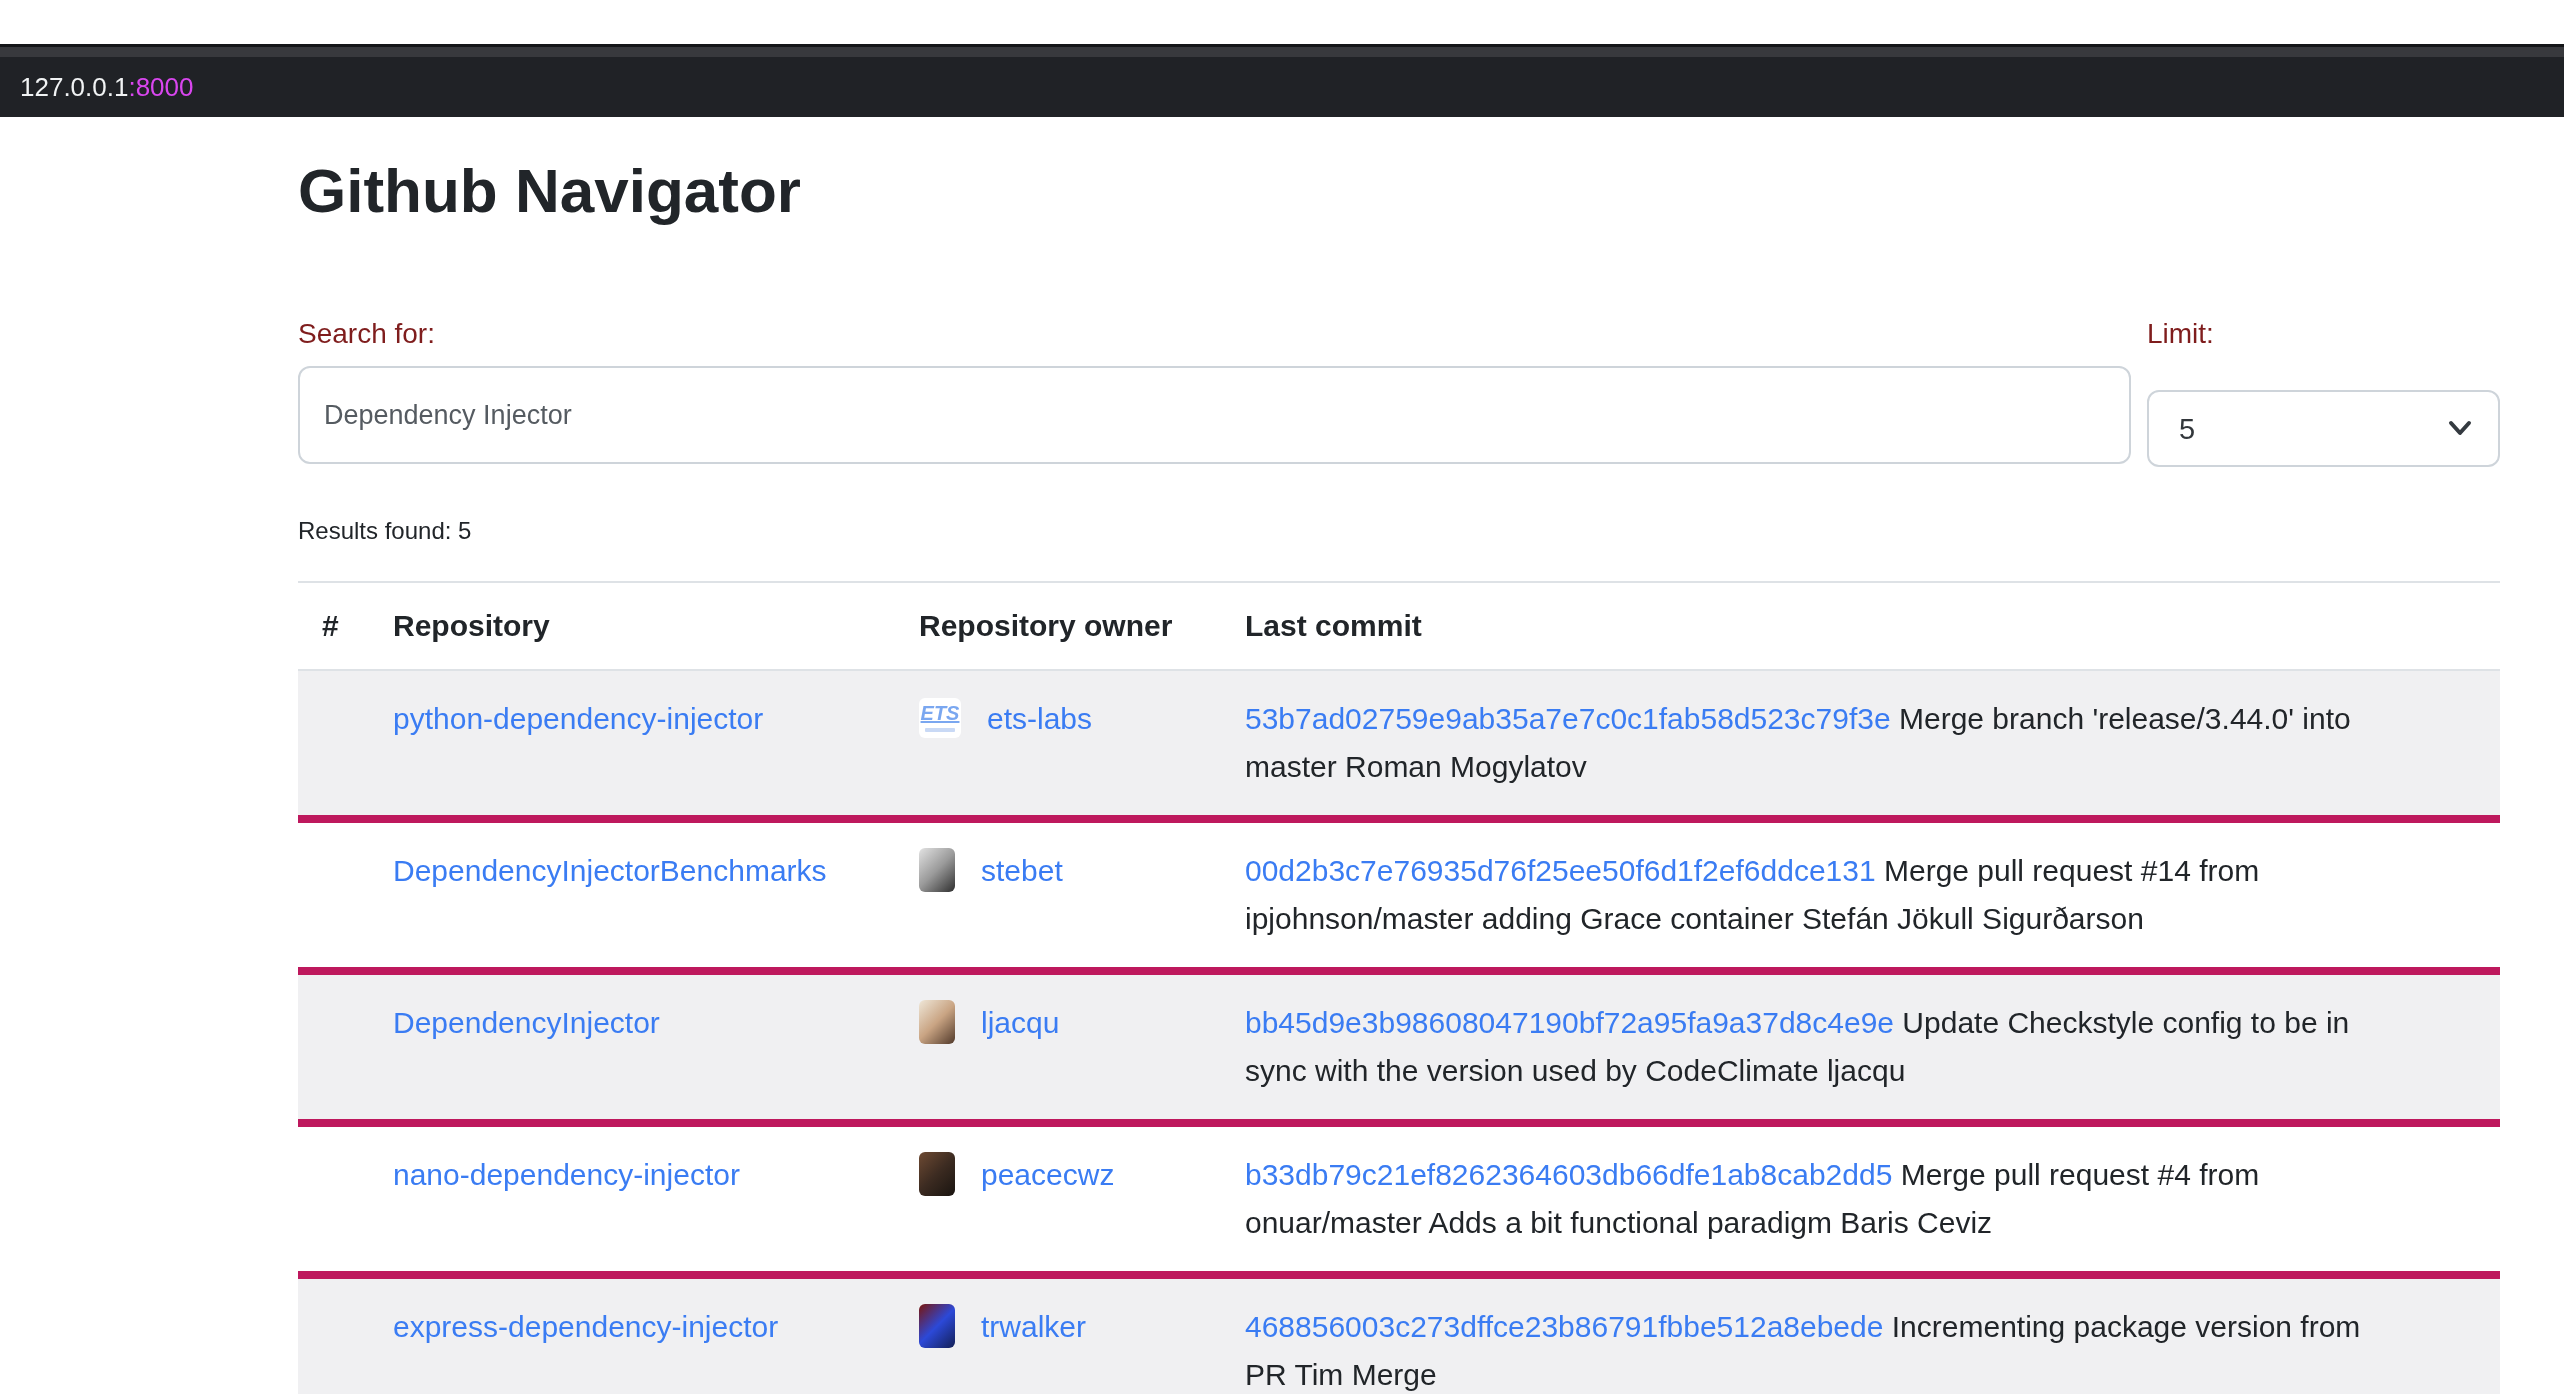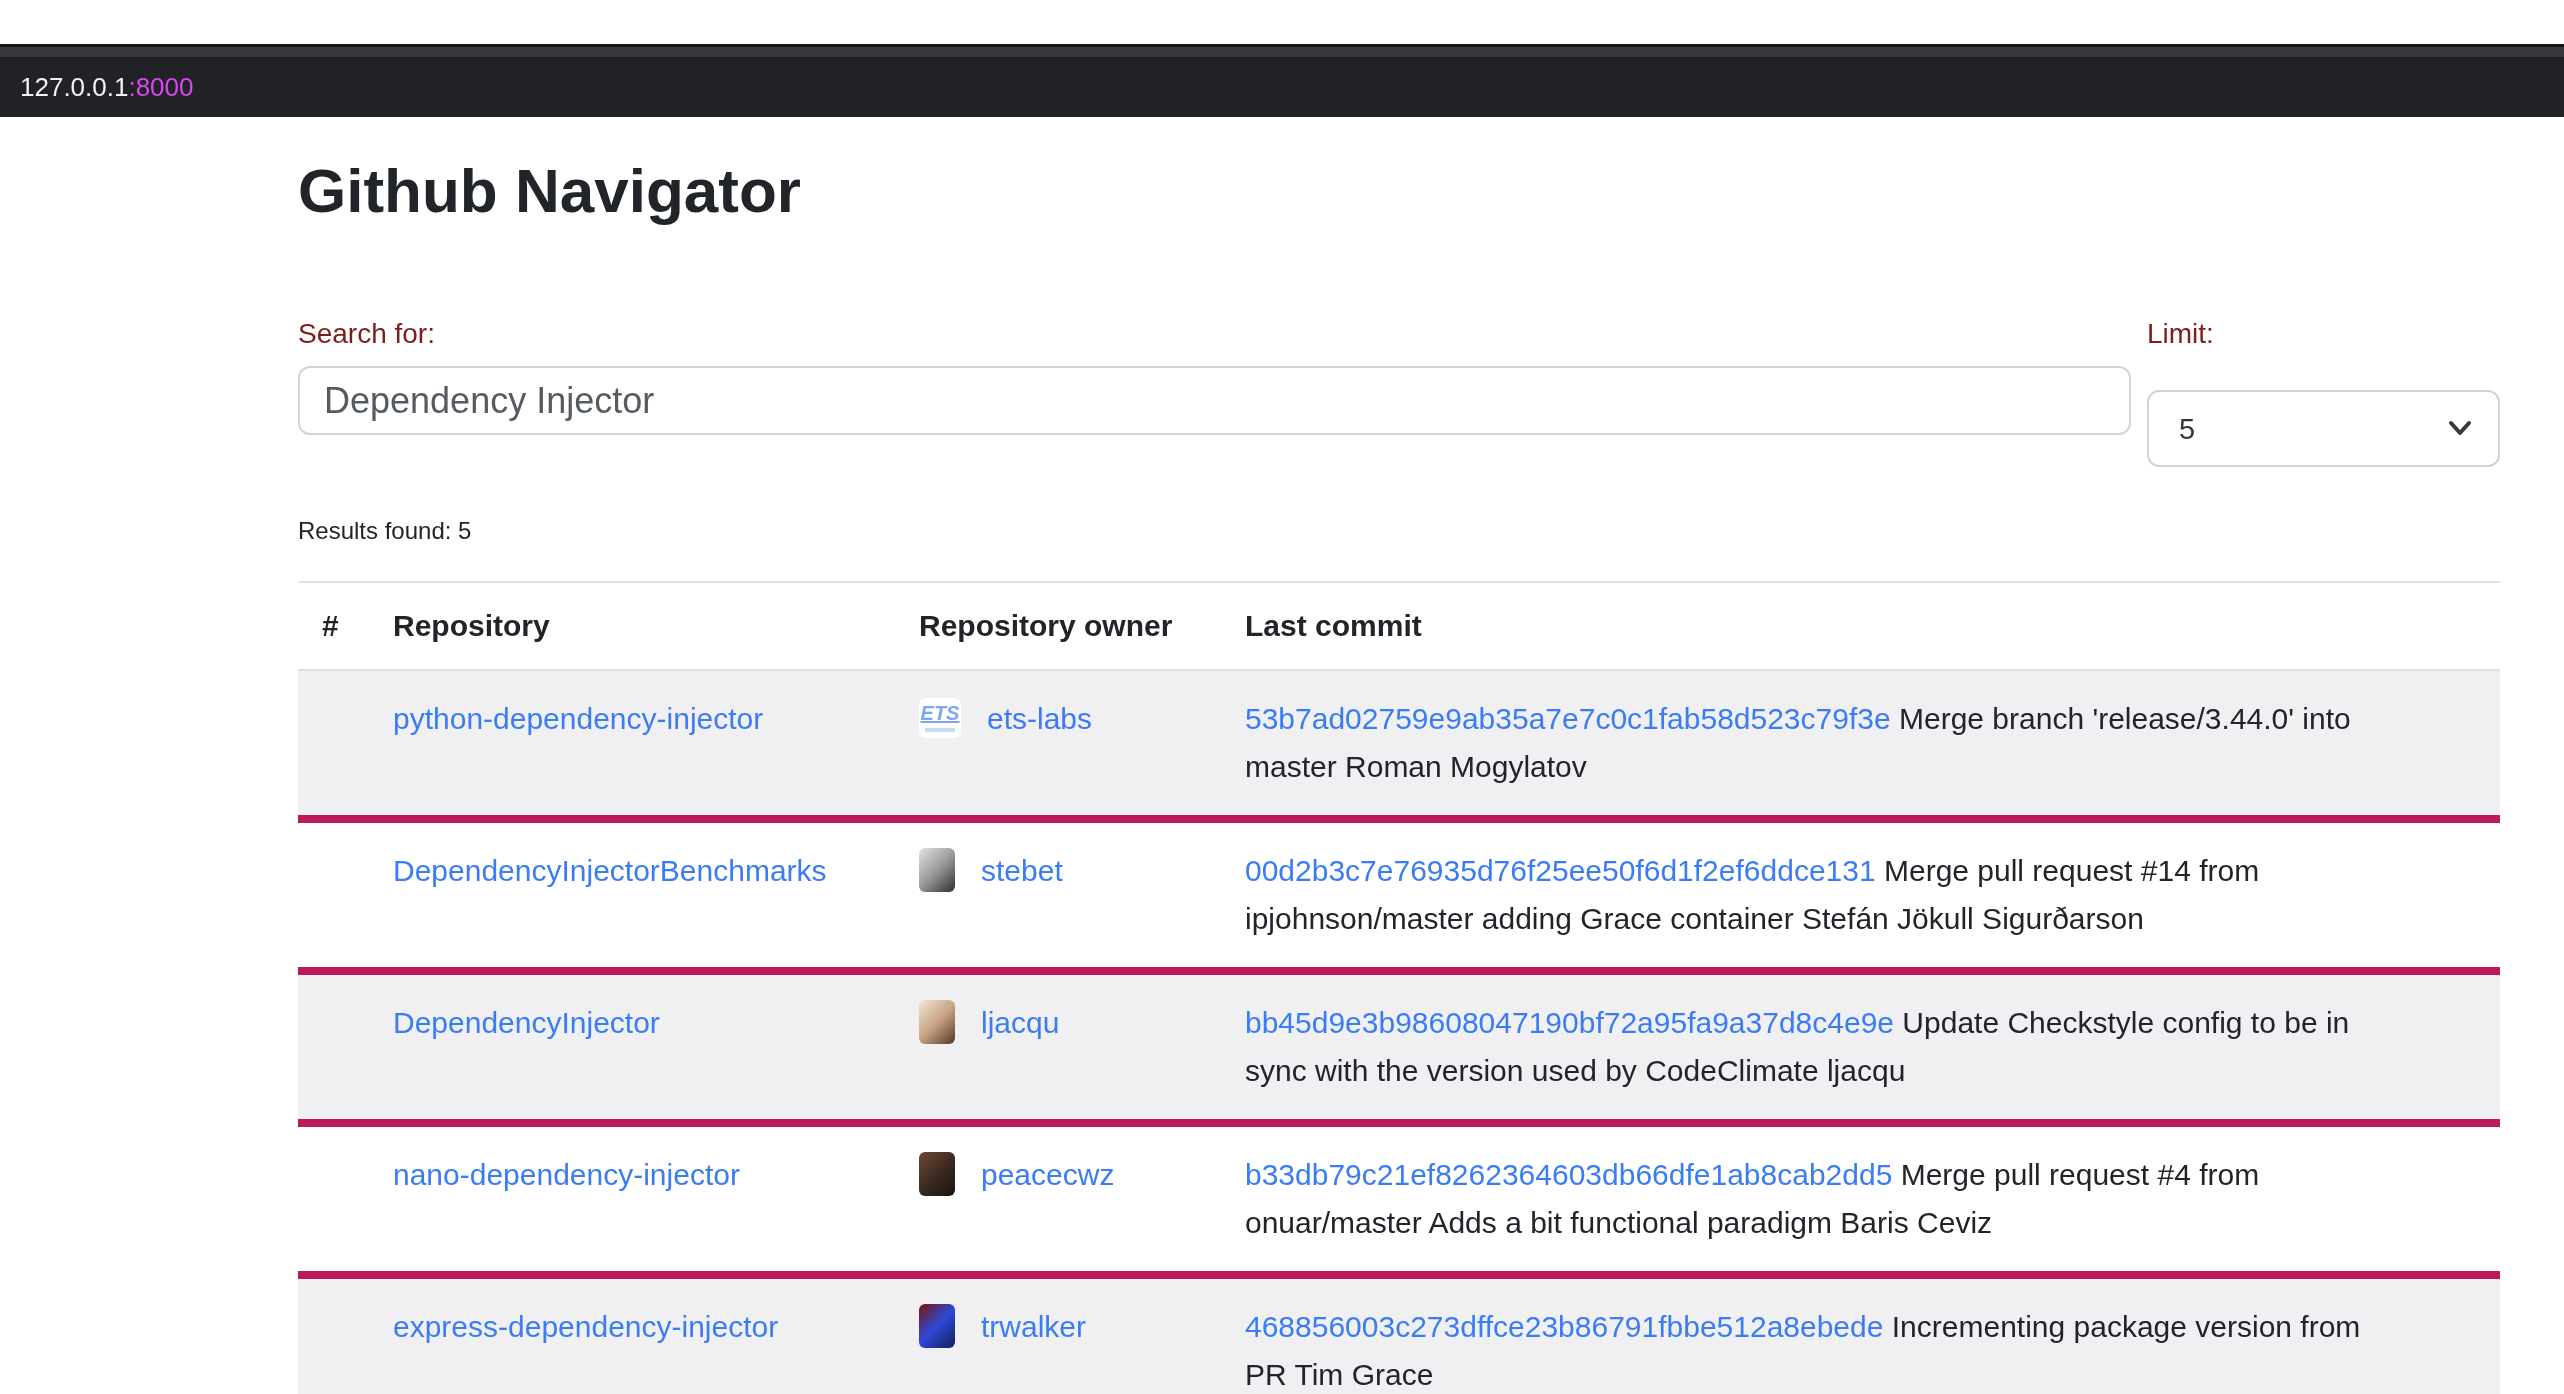--- a/index.html
+++ b/index.html
@@ -19,22 +19,22 @@
   .page{padding-left:298px;padding-right:64px;}
   h1.page-title{
     margin:38px 0 0 0;font-size:62px;font-weight:700;color:#212529;letter-spacing:0;
   }
   
   .controls{display:flex;margin-top:92px;gap:16px;align-items:flex-start;}
   .search-group{flex:1 1 auto;display:flex;flex-direction:column;}
   .limit-group{flex:0 0 353px;display:flex;flex-direction:column;gap:24px;}
   .ctl-label{font-size:28px;margin-bottom:16px;color:#7f1d1d;}
   .text-input{
-    height:69px;box-sizing:border-box;border:2px solid #ced4da;border-radius:12px;
-    font-size:36px;color:#555b61;padding:0 24px;outline:none;width:100%;
+    height:98px;box-sizing:border-box;border:2px solid #ced4da;border-radius:12px;
+    font-size:27px;color:#555b61;padding:0 24px;outline:none;width:100%;
     font-family:"Liberation Sans","DejaVu Sans",sans-serif;background:#fff;
   }
   .select-wrap{position:relative;width:353px;}
   select.limit-select{
     -webkit-appearance:none;appearance:none;width:100%;height:77px;box-sizing:border-box;
     border:2px solid #ced4da;border-radius:12px;background:#fff;font-size:29px;color:#32373b;
     padding:0 60px 0 30px;outline:none;
     font-family:"Liberation Sans","DejaVu Sans",sans-serif;
   }
   .chevron-down{position:absolute;right:26px;top:26px;pointer-events:none;}
@@ -136,17 +136,17 @@
         <tr>
           <td class="index-cell"></td>
           <td class="repo-cell"><a class="tbl-link">nano-dependency-injector</a></td>
           <td class="owner-cell"><span class="avatar avatar-photo" style="background: linear-gradient(135deg, rgb(110, 74, 51), rgb(60, 43, 33), rgb(25, 20, 16));"></span><a class="tbl-link">peacecwz</a></td>
           <td class="commit-cell"><a class="tbl-link">b33db79c21ef8262364603db66dfe1ab8cab2dd5</a> <span class="commit-msg">Merge pull request #4 from onuar/master Adds a bit functional paradigm</span> <span class="commit-author">Baris Ceviz</span></td>
         </tr>
         <tr>
           <td class="index-cell"></td>
           <td class="repo-cell"><a class="tbl-link">express-dependency-injector</a></td>
           <td class="owner-cell"><span class="avatar avatar-photo" style="background: linear-gradient(135deg, rgb(122, 21, 12), rgb(44, 73, 216), rgb(19, 31, 85));"></span><a class="tbl-link">trwalker</a></td>
-          <td class="commit-cell"><a class="tbl-link">468856003c273dffce23b86791fbbe512a8ebede</a> <span class="commit-msg">Incrementing package version from PR</span> <span class="commit-author">Tim Grace</span></td>
+          <td class="commit-cell"><a class="tbl-link">468856003c273dffce23b86791fbbe512a8ebede</a> <span class="commit-msg">Incrementing package version from PR</span> <span class="commit-author">Tim Merge</span></td>
         </tr>
       </tbody>
   </table>
 </div>
 
 </body></html>

